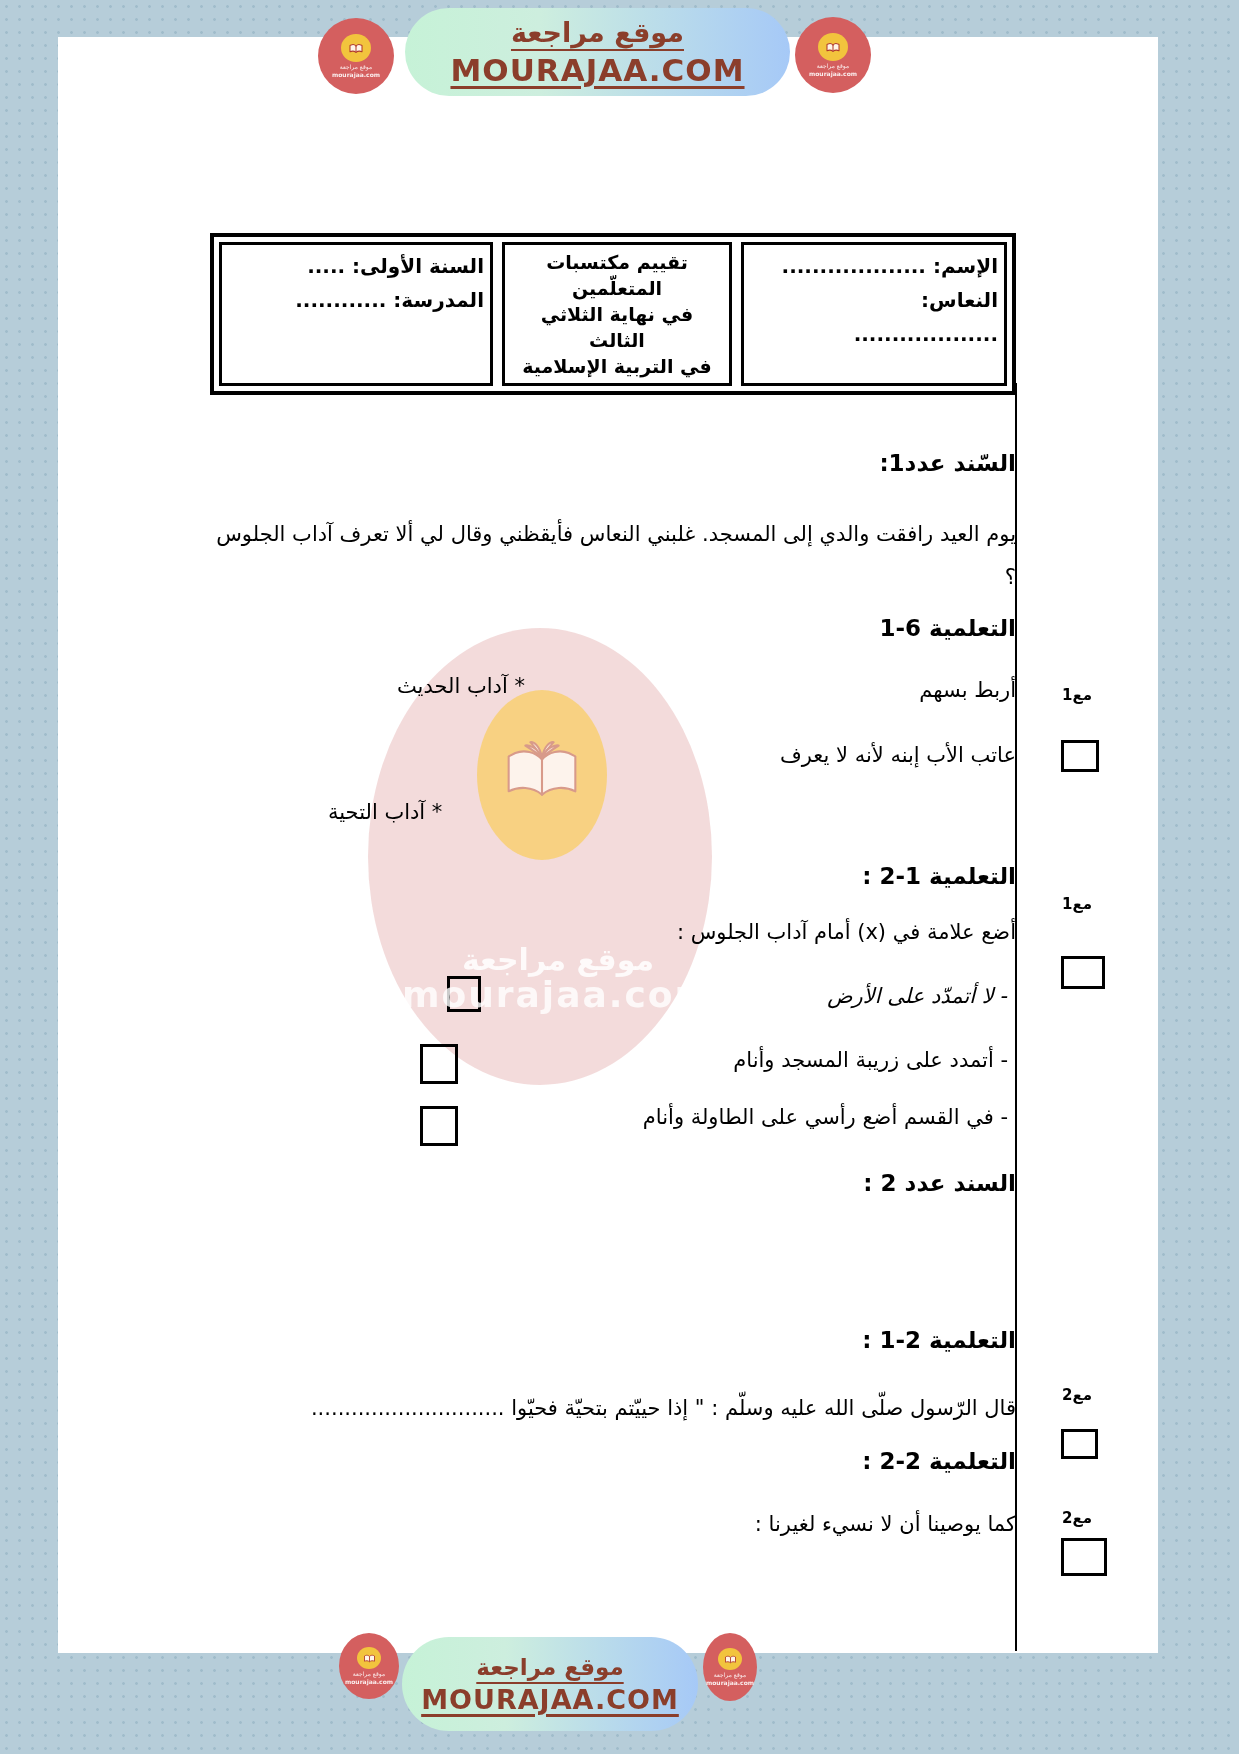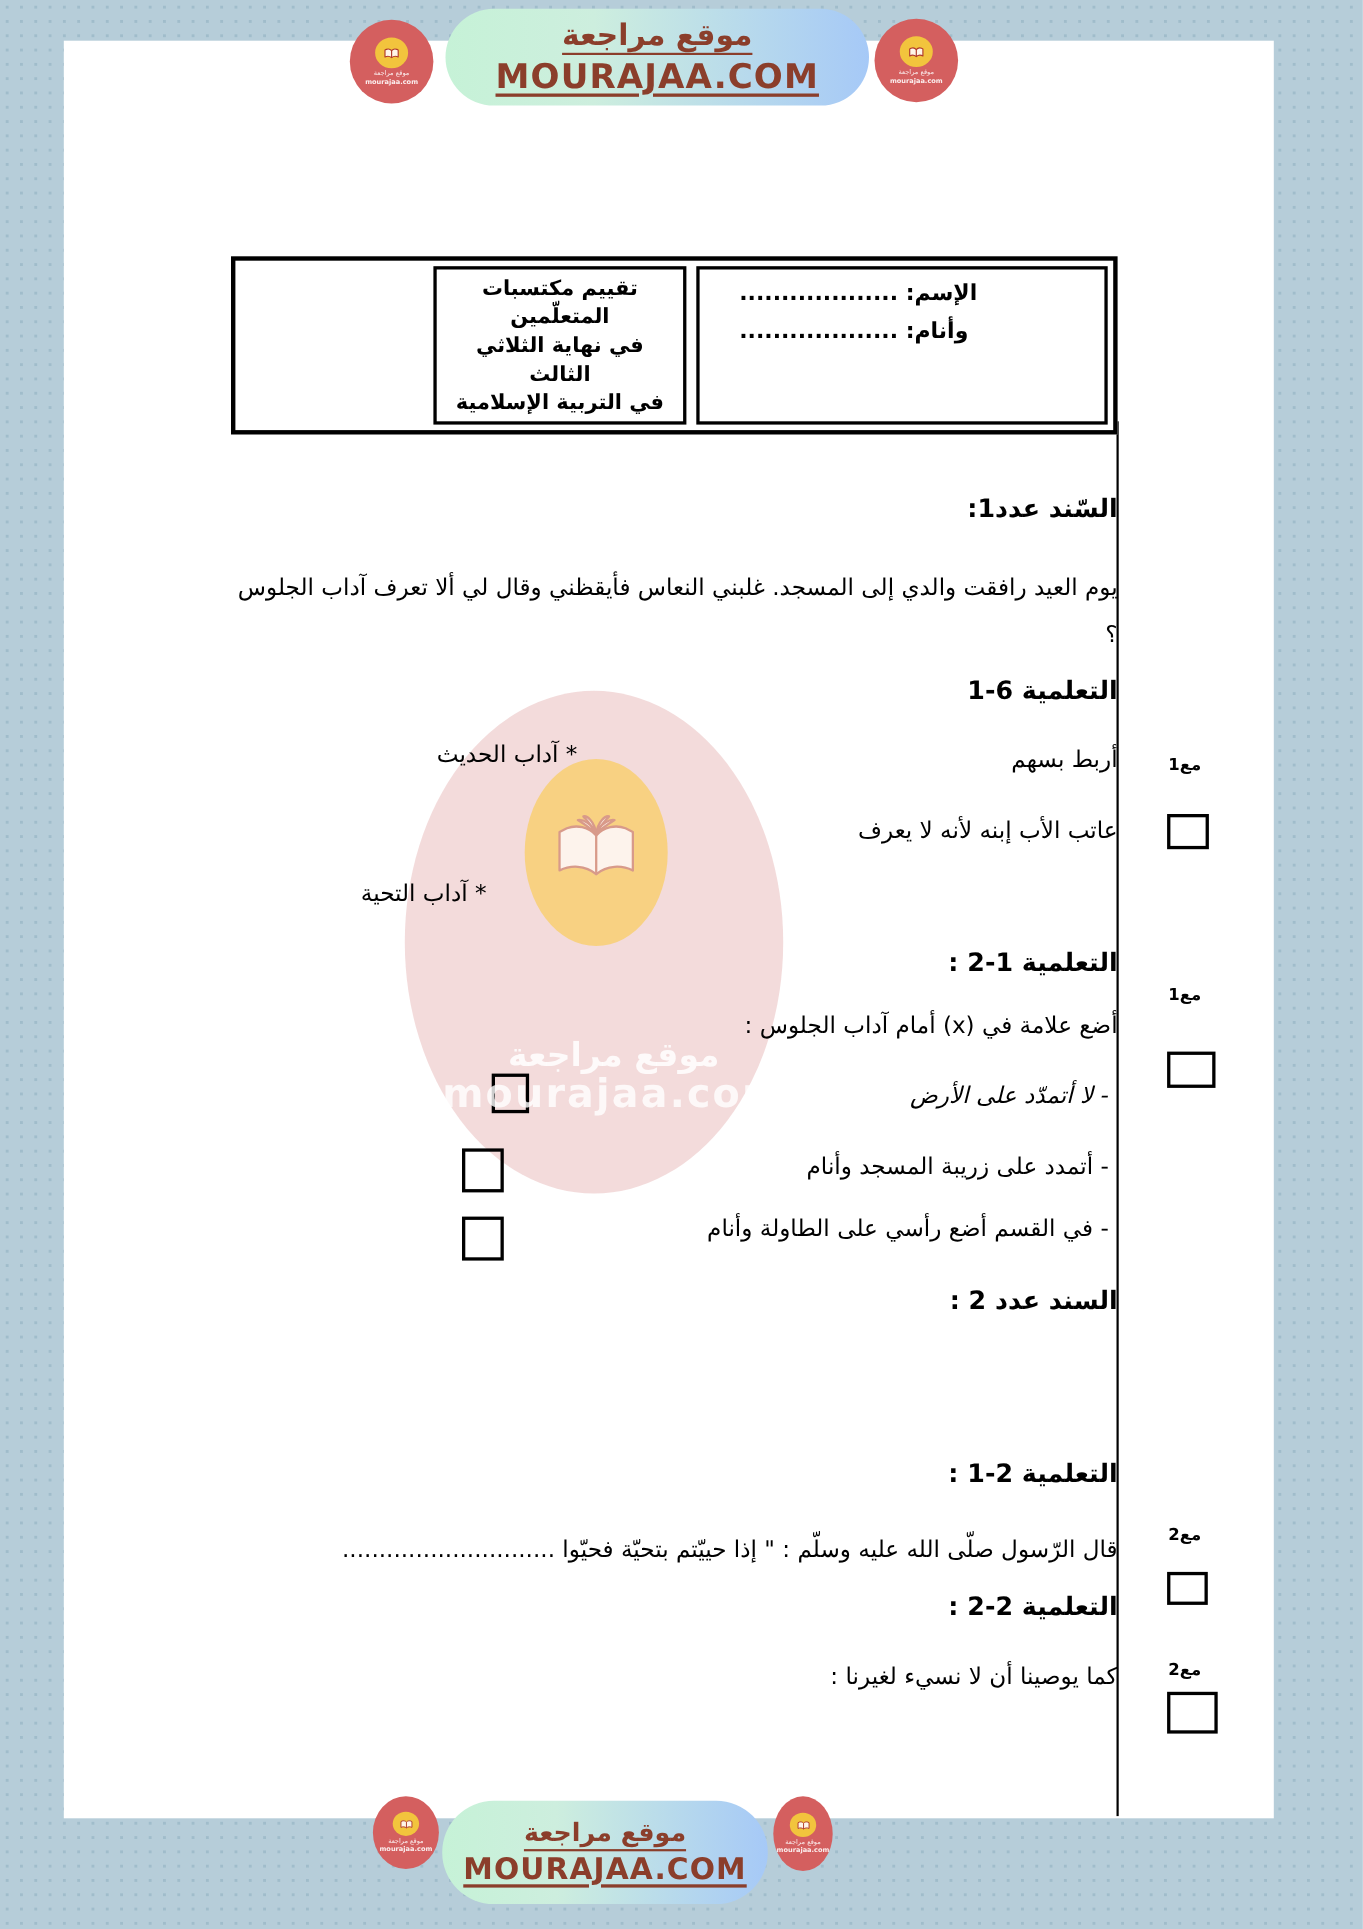--- a/index.html
+++ b/index.html
@@ -61,21 +61,21 @@
   .logo-line { color:#fbeeee; font-size:6px; line-height:7px; text-align:center; }
   .logo-line.en { font-weight:bold; }
 
   
   .info-table {
     position:absolute; left:152px; top:196px; width:806px;
     border:4px solid #000; padding:5px; display:flex; gap:9px; direction:rtl;
     z-index:4; background:#fff;
   }
   .cell { border:3px solid #000; font-weight:bold; padding:4px 6px; }
-  .cell-name  { width:374px; font-size:20px; line-height:34px; text-align:left;padding-left:36px; }
+  .cell-name  { width:266px; font-size:20px; line-height:34px; text-align:right;padding-left:36px; }
   .cell-title { width:230px; font-size:19px; line-height:26px; text-align:center; }
   .cell-year  { flex:1; font-size:20px; line-height:34px; text-align:right; }
 
   
   .wm-circle {
     position:absolute; left:310px; top:591px; width:344px; height:457px;
     border-radius:50%; background:rgba(226,166,166,0.40); z-index:1;
   }
   .wm-yellow {
     position:absolute; left:419px; top:653px; width:130px; height:170px;
@@ -107,26 +107,30 @@
 </head>
 <body>
 
 <div class="canvas">
 
   <div class="page">
 
     <div class="info-table">
       <div class="cell cell-name">
         <div>الإسم: ...................</div>
-        <div>وأنام: ...................</div>
+        <div>النعاس: ...................</div>
       </div>
       <div class="cell cell-title">
         <div>تقييم مكتسبات المتعلّمين</div>
         <div>في نهاية الثلاثي الثالث</div>
         <div>في التربية الإسلامية</div>
+      </div>
+      <div class="cell cell-year">
+        <div>السنة الأولى: .....</div>
+        <div>المدرسة: ............</div>
       </div>
     </div>
 
     <div class="wm-circle"></div>
     <div class="wm-yellow">
       <span>
         <svg width="100" height="70" viewBox="0 0 120 80">
           <g stroke="#d89a8a" stroke-width="2.5" fill="#fdf3ec" stroke-linejoin="round" stroke-linecap="round">
             <path d="M60 24 C52 14 38 12 28 16 L20 20 L20 62 C32 56 48 56 60 66 C72 56 88 56 100 62 L100 20 L92 16 C82 12 68 14 60 24 Z"></path>
             <path d="M60 22 C55 10 45 6 40 7 C48 12 54 16 60 22"></path>

